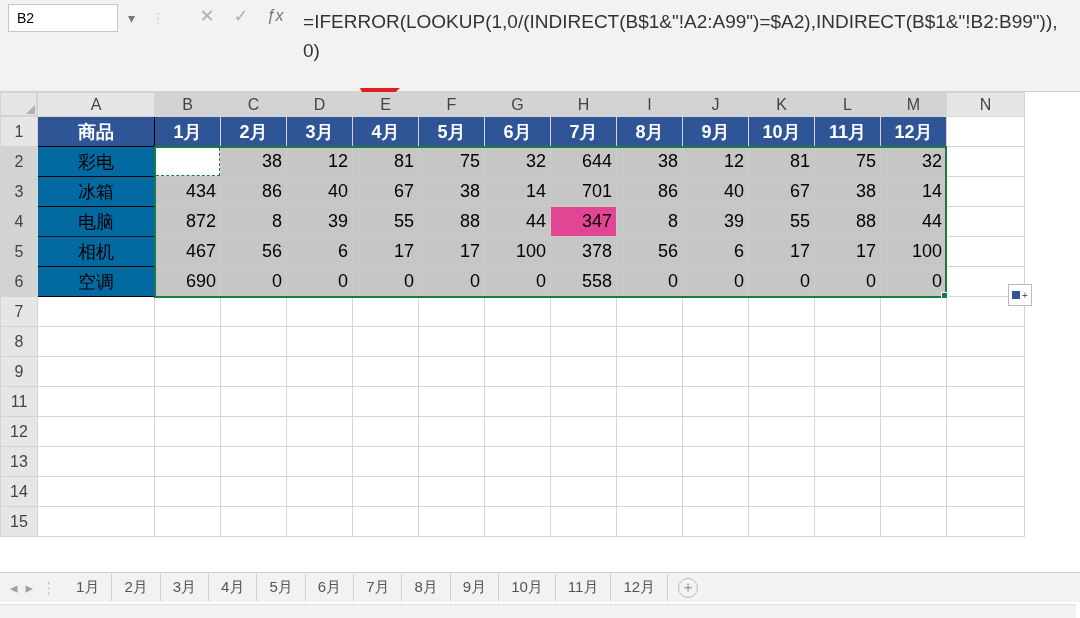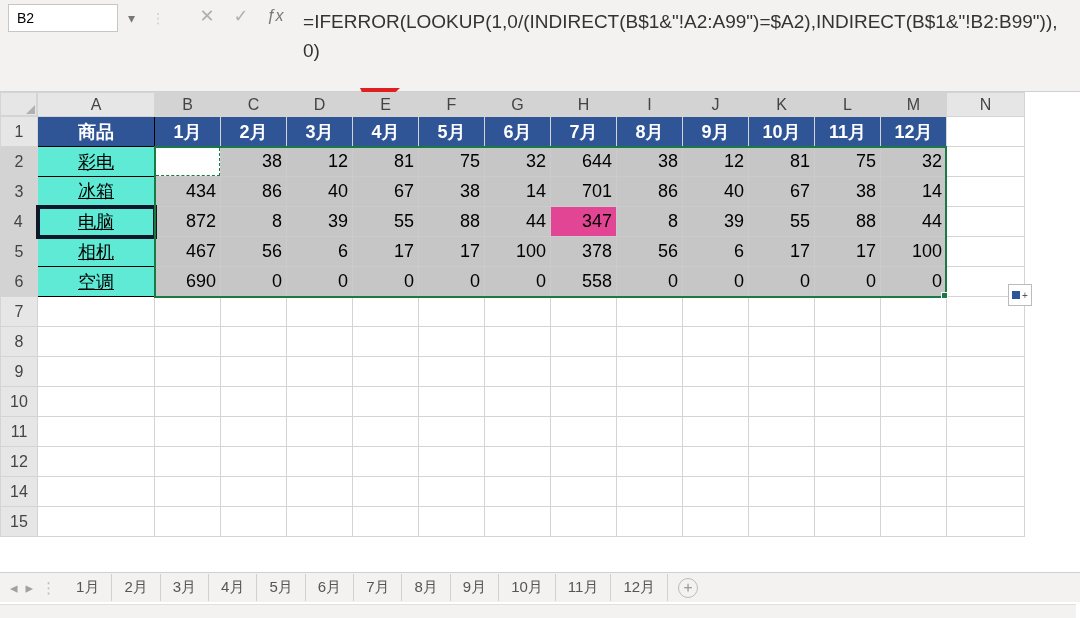--- a/index.html
+++ b/index.html
@@ -37,21 +37,21 @@
 
 
 td.rnh { width: 37px; background: #e6e6e6; text-align: center; color: #444; font-size: 16px; }
 td.rnh.sel { background: #d3d3d3; }
 
 tr { height: 30px; }
 
 td.cell { background: #fff; }
 td.cell.header { background: #2f5596; color: #fff; font-weight: bold; font-size: 18px; border: 1px solid #d4d4d4; }
 td.cell.data { text-align: right; padding-right: 4px; font-size: 18px; }
-td.cell.prod { background: #5eead4; text-align: center; font-size: 18px; border: 1px solid #000; text-decoration: underline; }
+td.cell.prod { background: #0369a1; text-align: center; font-size: 18px; border: 1px solid #000; }
 
 
 .selbox { position: absolute; border: 2px solid #1a7a43; background: rgba(0,0,0,0.04); pointer-events: none; }
 .selbox .handle { position: absolute; right: -3px; bottom: -3px; width: 7px; height: 7px; background: #1a7a43; border: 1px solid #fff; }
 .activecell { position: absolute; background: #fff; pointer-events: none; border-right: 1px dashed #1a7a43; border-bottom: 1px dashed #1a7a43; }
 
 
 .smarttag { position: absolute; right: 48px; top: 192px; width: 24px; height: 22px; background: #fff; border: 1px solid #bbb; display: flex; align-items: center; justify-content: center; font-size: 14px; color: #555; }
 .smarttag .sq { width: 8px; height: 8px; background: #2f5596; display: inline-block; margin-right: 2px; }
 
@@ -173,21 +173,21 @@
           <td class="cell data shaded" style="background:#cfcfcf;">701</td>
           <td class="cell data shaded" style="background:#cfcfcf;">86</td>
           <td class="cell data shaded" style="background:#cfcfcf;">40</td>
           <td class="cell data shaded" style="background:#cfcfcf;">67</td>
           <td class="cell data shaded" style="background:#cfcfcf;">38</td>
           <td class="cell data shaded" style="background:#cfcfcf;">14</td>
           <td class="cell" style=""></td>
         </tr>
         <tr>
           <td class="rnh sel">4</td>
-          <td class="cell prod" style="border:4px solid #0f172a;">电脑</td>
+          <td class="cell prod" style="border:1px solid #0f172a;">电脑</td>
           <td class="cell data shaded" style="background:#cfcfcf;">872</td>
           <td class="cell data shaded" style="background:#cfcfcf;">8</td>
           <td class="cell data shaded" style="background:#cfcfcf;">39</td>
           <td class="cell data shaded" style="background:#cfcfcf;">55</td>
           <td class="cell data shaded" style="background:#cfcfcf;">88</td>
           <td class="cell data shaded" style="background:#cfcfcf;">44</td>
           <td class="cell data shaded" style="background:#ec4899;">347</td>
           <td class="cell data shaded" style="background:#cfcfcf;">8</td>
           <td class="cell data shaded" style="background:#cfcfcf;">39</td>
           <td class="cell data shaded" style="background:#cfcfcf;">55</td>
@@ -274,55 +274,55 @@
           <td class="cell" style=""></td>
           <td class="cell" style=""></td>
           <td class="cell" style=""></td>
           <td class="cell" style=""></td>
           <td class="cell" style=""></td>
           <td class="cell" style=""></td>
           <td class="cell" style=""></td>
           <td class="cell" style=""></td>
         </tr>
         <tr>
-          <td class="rnh">10</td>
-          <td class="cell" style=""></td>
-          <td class="cell" style=""></td>
-          <td class="cell" style=""></td>
-          <td class="cell" style=""></td>
-          <td class="cell" style=""></td>
-          <td class="cell" style=""></td>
-          <td class="cell" style=""></td>
-          <td class="cell" style=""></td>
-          <td class="cell" style=""></td>
-          <td class="cell" style=""></td>
-          <td class="cell" style=""></td>
-          <td class="cell" style=""></td>
-          <td class="cell" style=""></td>
-          <td class="cell" style=""></td>
-        </tr>
-        <tr>
           <td class="rnh">11</td>
           <td class="cell" style=""></td>
           <td class="cell" style=""></td>
           <td class="cell" style=""></td>
           <td class="cell" style=""></td>
           <td class="cell" style=""></td>
           <td class="cell" style=""></td>
           <td class="cell" style=""></td>
           <td class="cell" style=""></td>
           <td class="cell" style=""></td>
           <td class="cell" style=""></td>
           <td class="cell" style=""></td>
           <td class="cell" style=""></td>
           <td class="cell" style=""></td>
           <td class="cell" style=""></td>
         </tr>
         <tr>
           <td class="rnh">12</td>
+          <td class="cell" style=""></td>
+          <td class="cell" style=""></td>
+          <td class="cell" style=""></td>
+          <td class="cell" style=""></td>
+          <td class="cell" style=""></td>
+          <td class="cell" style=""></td>
+          <td class="cell" style=""></td>
+          <td class="cell" style=""></td>
+          <td class="cell" style=""></td>
+          <td class="cell" style=""></td>
+          <td class="cell" style=""></td>
+          <td class="cell" style=""></td>
+          <td class="cell" style=""></td>
+          <td class="cell" style=""></td>
+        </tr>
+        <tr>
+          <td class="rnh">13</td>
           <td class="cell" style=""></td>
           <td class="cell" style=""></td>
           <td class="cell" style=""></td>
           <td class="cell" style=""></td>
           <td class="cell" style=""></td>
           <td class="cell" style=""></td>
           <td class="cell" style=""></td>
           <td class="cell" style=""></td>
           <td class="cell" style=""></td>
           <td class="cell" style=""></td>

